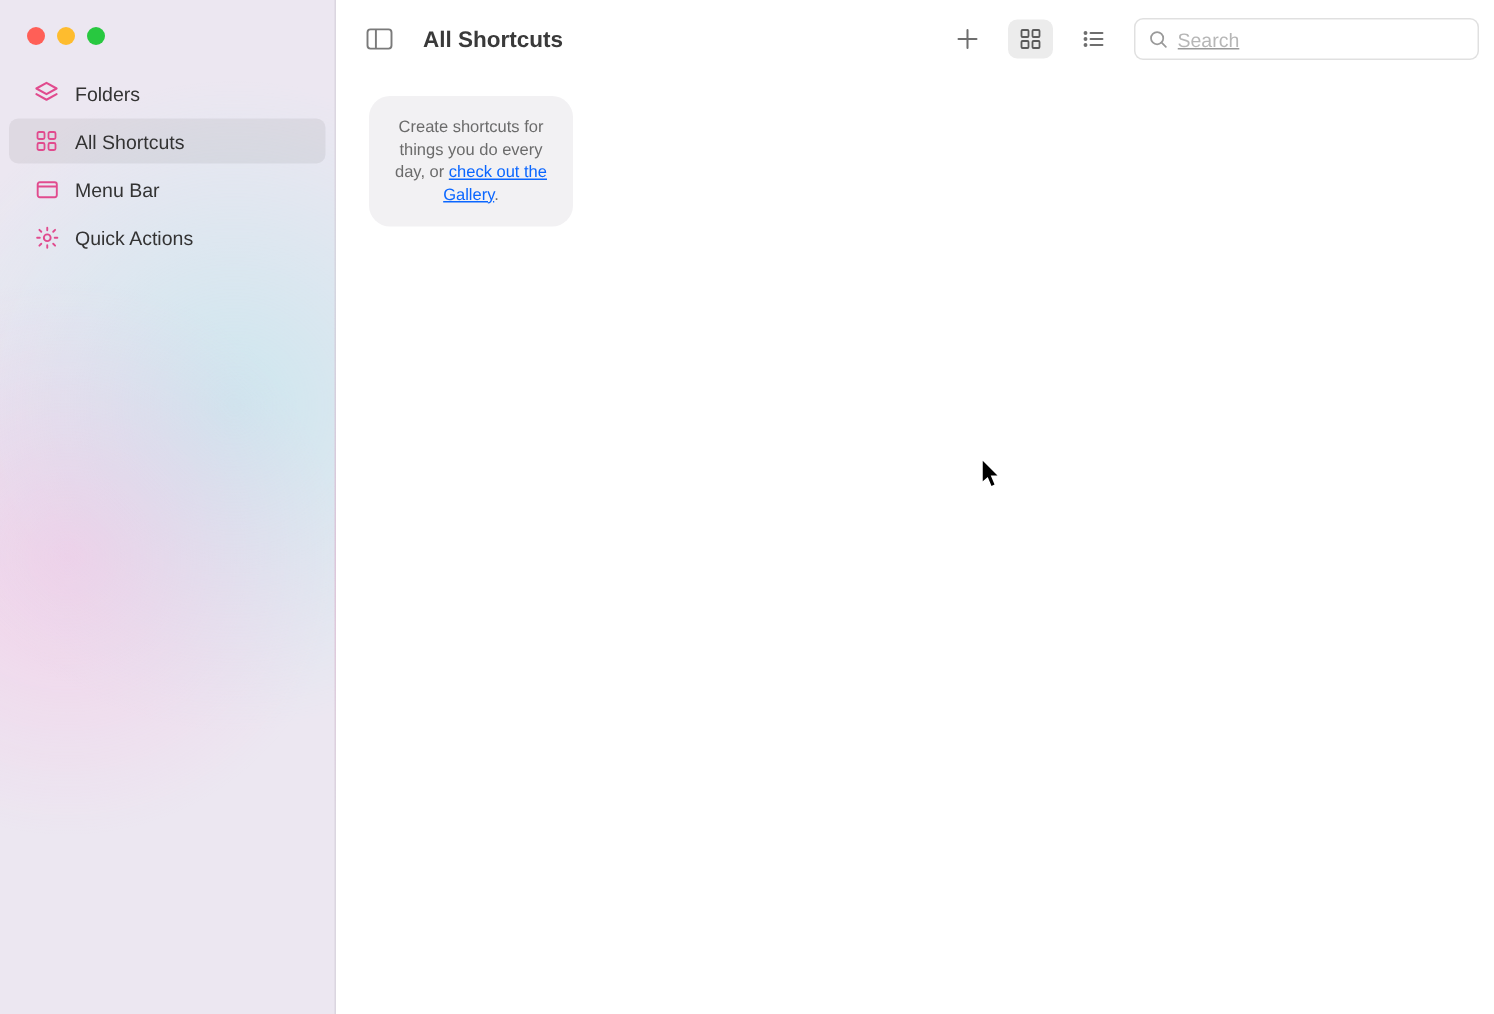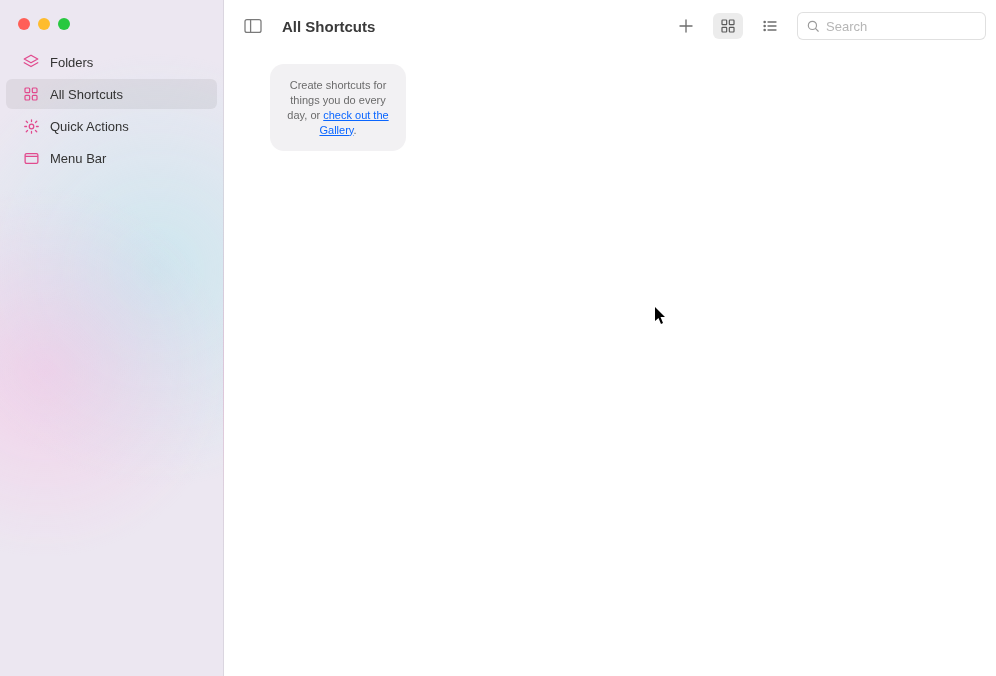--- a/index.html
+++ b/index.html
@@ -50,39 +50,39 @@
     .tb-left { display:flex; align-items:center; gap:14px; }
     .title { font-size:15px; font-weight:600; color:#3a3a3a; }
     .tb-spacer { flex:1; }
     .tb-btn {
       width:30px; height:26px; border-radius:6px;
       display:flex; align-items:center; justify-content:center;
       color:#555;
     }
     .tb-btn.active { background:#ececec; }
     .search-wrap {
-      width:189px; height:28px; border-radius:6px;
+      width:230px; height:28px; border-radius:6px;
       background:#fff; border:1px solid rgba(0,0,0,0.12);
       display:flex; align-items:center; padding:0 8px; gap:6px;
       color:#999;
+      text-decoration:underline;
     }
     .search-wrap input {
       border:none; outline:none; flex:1; font-size:13px; background:transparent;
       color:#333;
     }
     .search-wrap input::placeholder { color:#b6b6b6; }
 
     .content { flex:1; padding: 12px 22px; position:relative; }
 
     .empty-card {
       width:136px; background:#f2f1f3;
       border-radius:14px; padding:14px 10px;
       text-align:center; font-size:11px; line-height:1.35;
       color:#6b6b6b;
-      margin-left:24px;
     }
     .empty-card a { color:#0a66ff; text-decoration:underline; }
 
     .cursor {
       position:absolute; left:431px; top:307px;
       width:12px; height:18px; pointer-events:none;
     }
 
     svg { display:block; }
   </style>
@@ -114,36 +114,36 @@
           <rect x="14" y="3" width="7" height="7" rx="1.5"></rect>
         <rect x="3" y="14" width="7" height="7" rx="1.5"></rect>
           <rect x="14" y="14" width="7" height="7" rx="1.5"></rect>
       </svg>
     </span>
     <span class="side-label">All Shortcuts</span>
   </div>
 
   <div class="side-item">
     <span class="icon">
+      <svg width="17" height="17" viewBox="0 0 24 24" fill="none" stroke="#e14b8e" stroke-width="1.8">
+        <rect x="3" y="5" width="18" height="14" rx="2"></rect>
+        <line x1="3" y1="9" x2="21" y2="9"></line>
+      </svg>
+    </span>
+    <span class="side-label">Menu Bar</span>
+  </div>
+
+  <div class="side-item">
+    <span class="icon">
       <svg width="17" height="17" viewBox="0 0 24 24" fill="none" stroke="#e14b8e" stroke-width="1.8" stroke-linecap="round">
         <circle cx="12" cy="12" r="3.2"></circle>
         <path d="M12 2.5v2.5M12 19v2.5M4.6 4.6l1.8 1.8M17.6 17.6l1.8 1.8M2.5 12h2.5M19 12h2.5M4.6 19.4l1.8-1.8M17.6 6.4l1.8-1.8"></path>
       </svg>
     </span>
     <span class="side-label">Quick Actions</span>
-  </div>
-
-  <div class="side-item">
-    <span class="icon">
-      <svg width="17" height="17" viewBox="0 0 24 24" fill="none" stroke="#e14b8e" stroke-width="1.8">
-        <rect x="3" y="5" width="18" height="14" rx="2"></rect>
-        <line x1="3" y1="9" x2="21" y2="9"></line>
-      </svg>
-    </span>
-    <span class="side-label">Menu Bar</span>
   </div>
 
 </div>
 
 <div class="main">
   <div class="toolbar">
     <div class="tb-left">
       <span class="tb-btn">
         <svg width="20" height="16" viewBox="0 0 24 20" fill="none" stroke="#7a7a7a" stroke-width="1.6">
           <rect x="2" y="2" width="20" height="16" rx="2.5"></rect>

